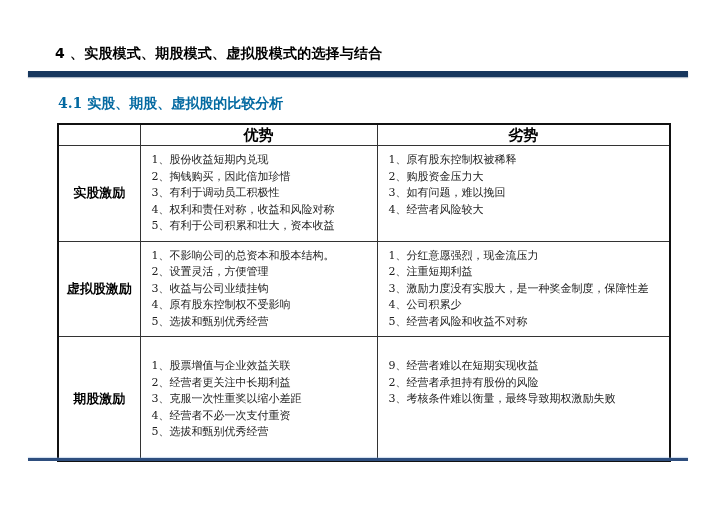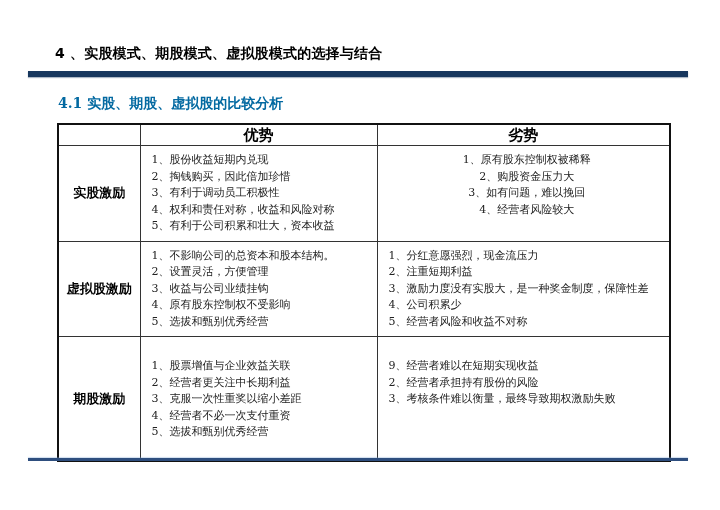--- a/index.html
+++ b/index.html
@@ -78,21 +78,20 @@
       list-style: none;
       margin: 4px;
       padding: 2px 0 2px 7px;
       font-size: 11px;
       line-height: 16.5px;
       color: #222;
       white-space: nowrap;
     }
     td.top-align {
       vertical-align: top;
-      text-align: center;
     }
     .row-shigu td { height: 88px; }
     .row-xuni td { height: 86px; }
     .row-qigu td { height: 123px; }
     .row-qigu td.list-cell { vertical-align: top; }
     .row-qigu .cell-list { padding-top: 17px; }
     .bottom-bar {
       position: absolute;
       left: 28px;
       top: 458px;

